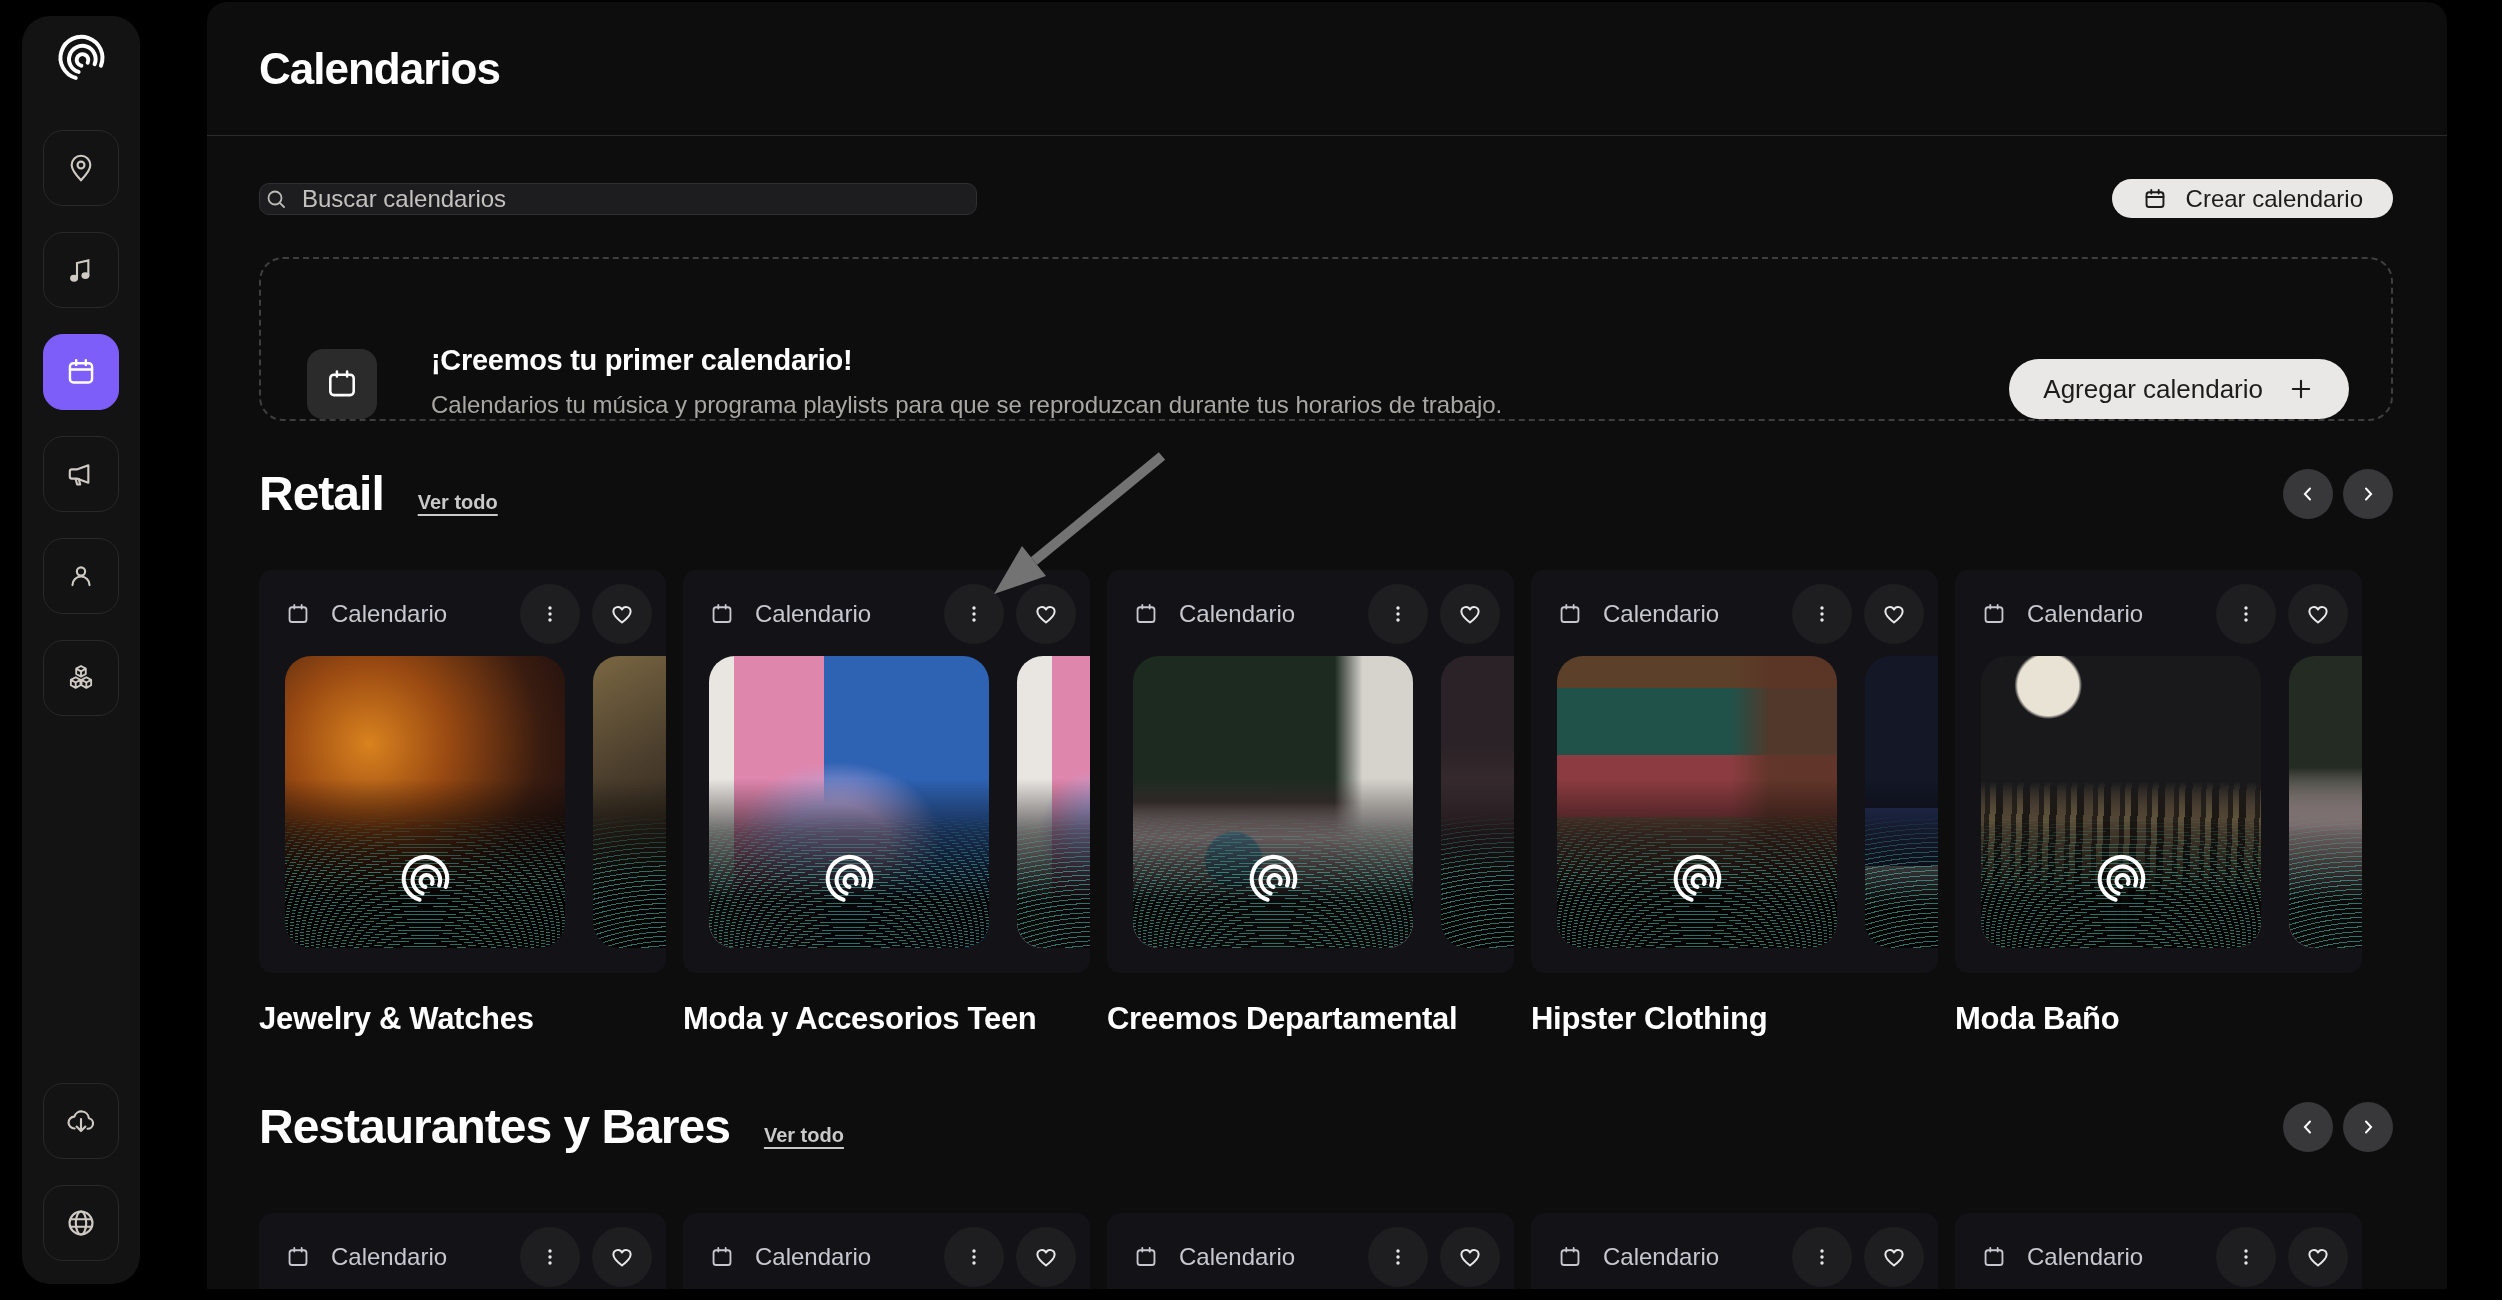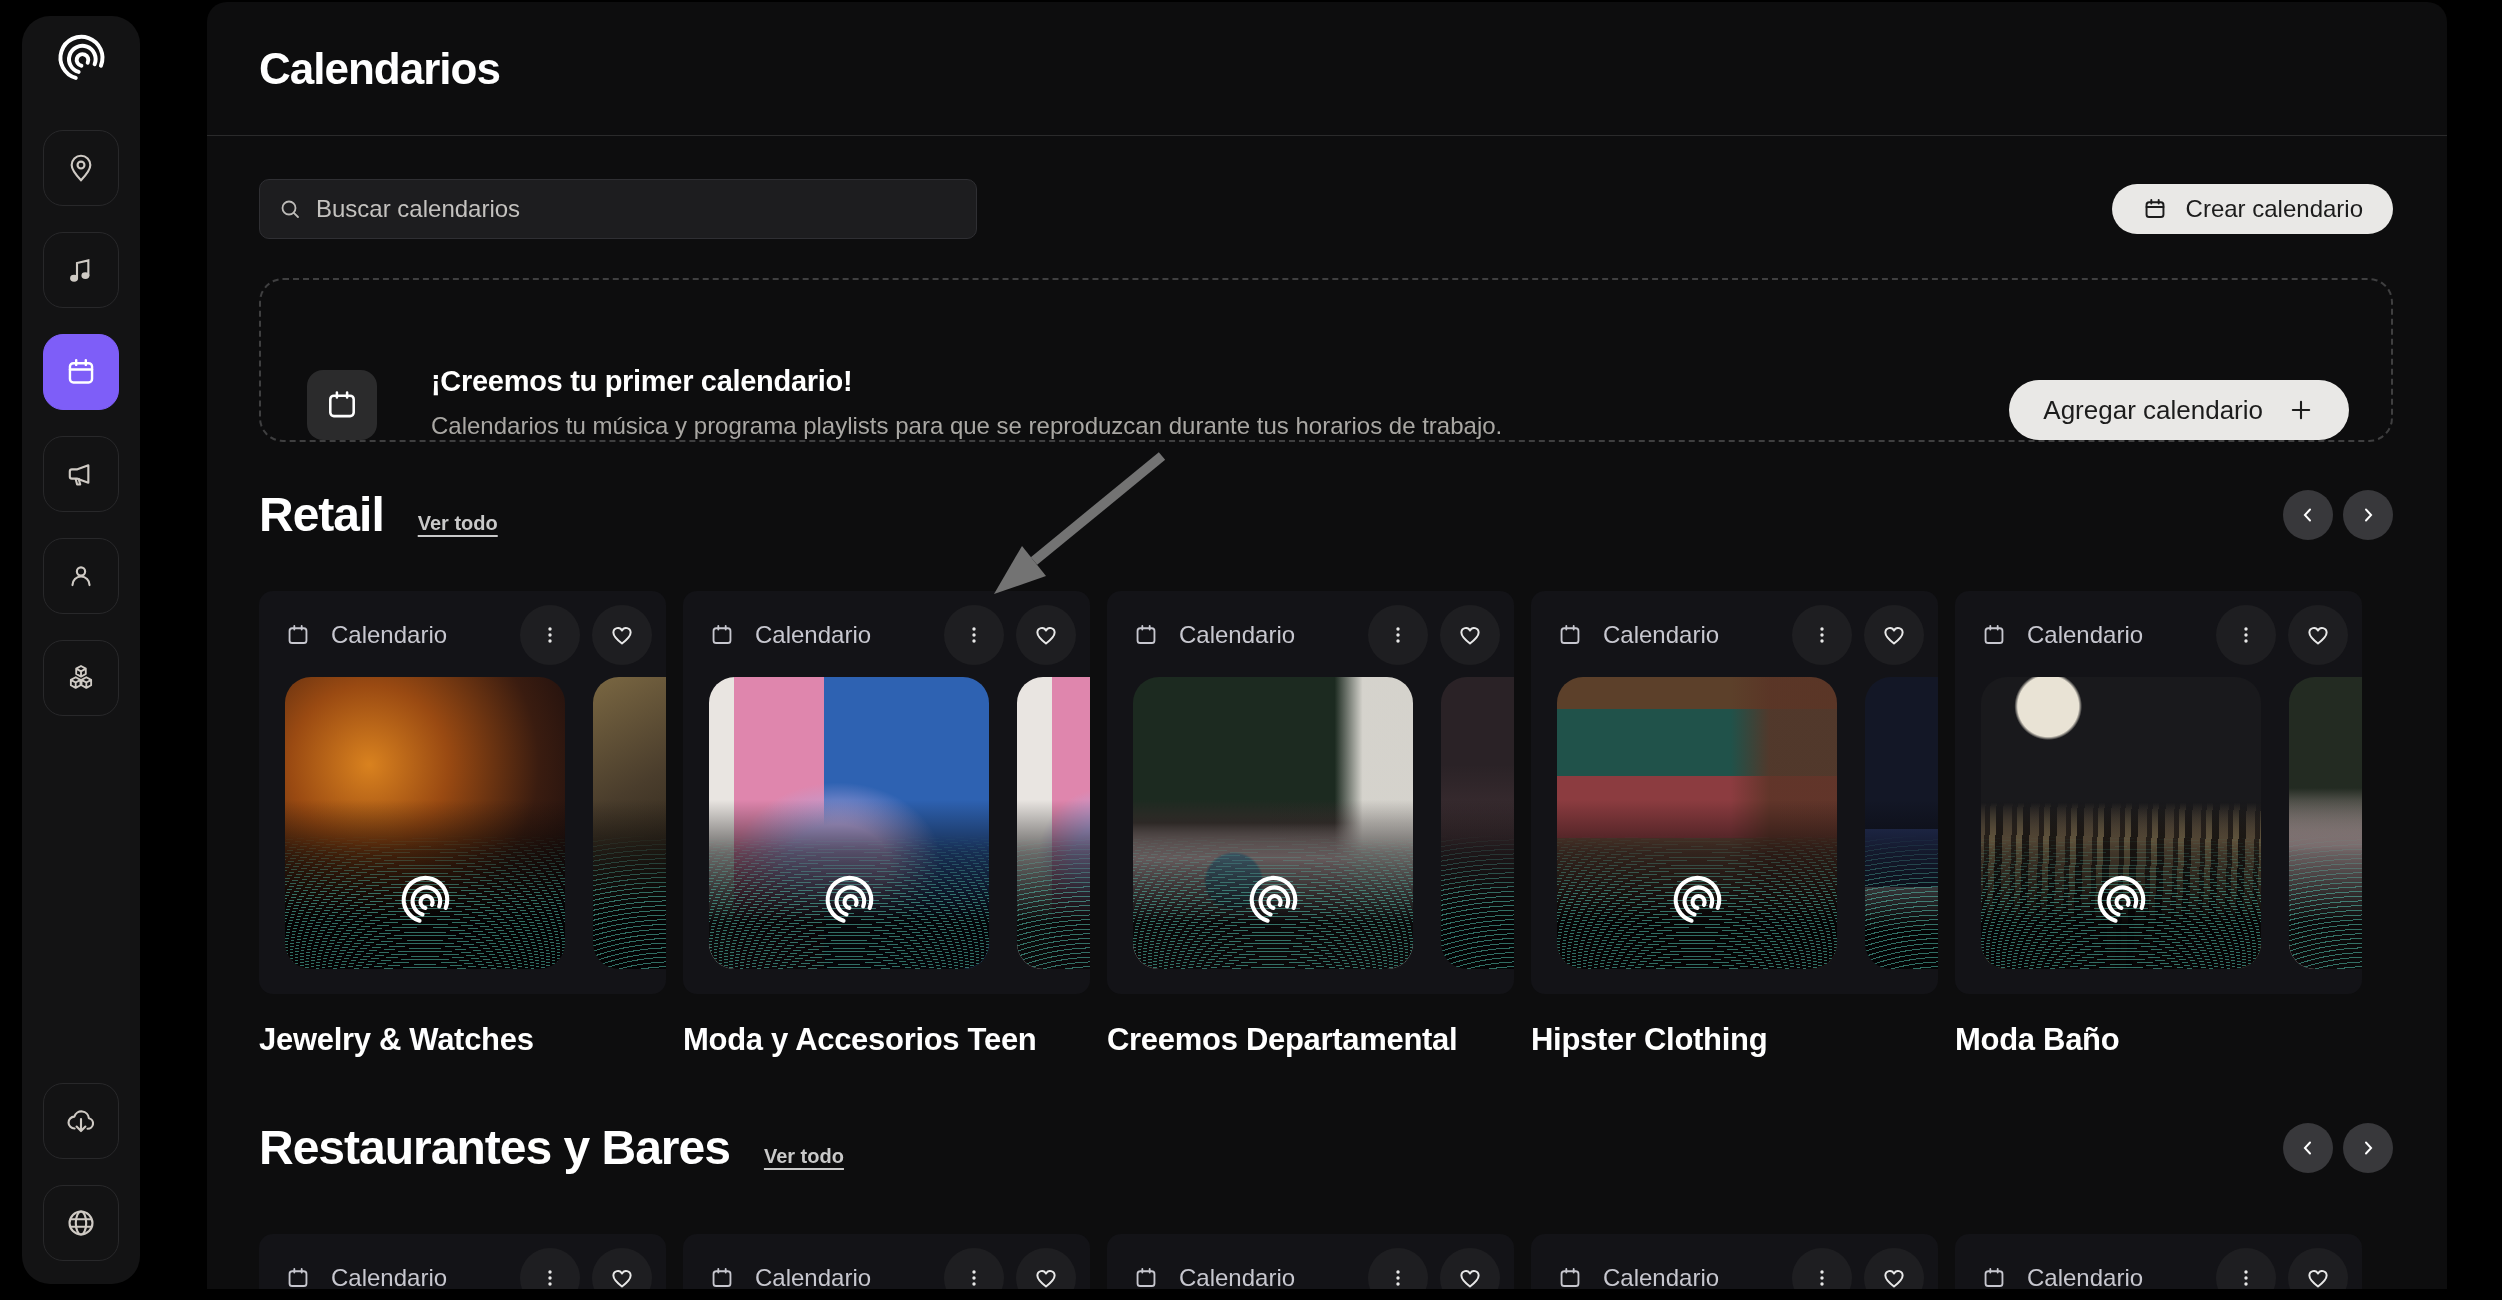--- a/index.html
+++ b/index.html
@@ -20,26 +20,26 @@
 
   
   .panel { position:absolute; left:207px; top:2px; width:2240px; height:1287px;
     background:#0d0d0e; border-radius:20px 20px 0 0; overflow:hidden; }
   .panel-header { height:134px; border-bottom:1px solid #2a2a2b; display:flex; align-items:center; padding:0 54px 0 52px; }
   .page-title { font-size:44px; font-weight:700; letter-spacing:-1px; }
   .panel-content { padding:0 54px 0 52px; }
 
   
   .toolbar { margin-top:43px; display:flex; align-items:center; justify-content:space-between; }
-  .search-box { width:718px; height:60px; background:#1d1d1f; border:1px solid #2f2f33;
-    border-radius:10px; display:flex; align-items:center; padding:0 18px; gap:14px; }
+  .search-box { width:718px; height:32px; background:#1d1d1f; border:1px solid #2f2f33;
+    border-radius:10px; display:flex; align-items:center; padding:0 4px; gap:14px; }
   .search-box input { flex:1; background:transparent; border:none; outline:none;
     color:#e8e8e8; font-size:24px; font-family:inherit; }
   .search-box input::placeholder { color:#c4c2bf; }
-  .btn-light { height:50px; background:#e9e8e6; color:#1c1c1c; border:none; border-radius:26px;
+  .btn-light { height:39px; background:#e9e8e6; color:#1c1c1c; border:none; border-radius:26px;
     display:flex; align-items:center; gap:18px; padding:0 30px; font-size:24px; font-family:inherit; cursor:pointer; }
   .btn-light-lg { height:60px; border-radius:32px; font-size:26px; padding:0 34px; gap:24px; flex:none; }
 
   
   .banner { margin-top:39px; height:164px; border:2px dashed #3f3f40; border-radius:24px;
     display:flex; align-items:flex-end; padding:0 42px 0 46px;gap:16px; }
   .banner-icon-box { width:70px; height:70px; border-radius:16px; background:#2b2b2c; flex:none;
     display:flex; align-items:center; justify-content:center; }
   .banner-texts { margin-left:38px; flex:1; }
   .banner-title { font-size:29px; font-weight:700; letter-spacing:-0.3px; }

